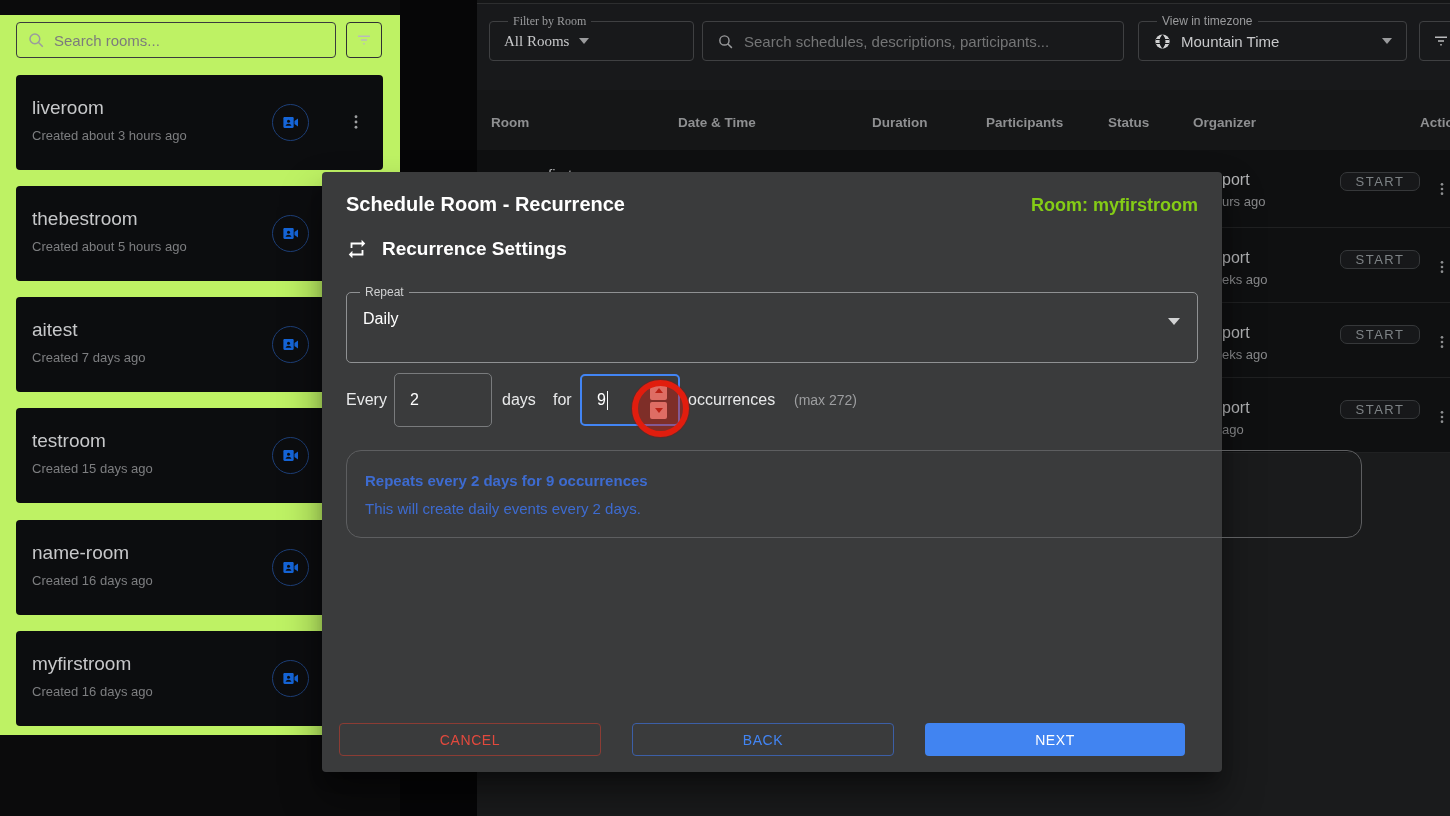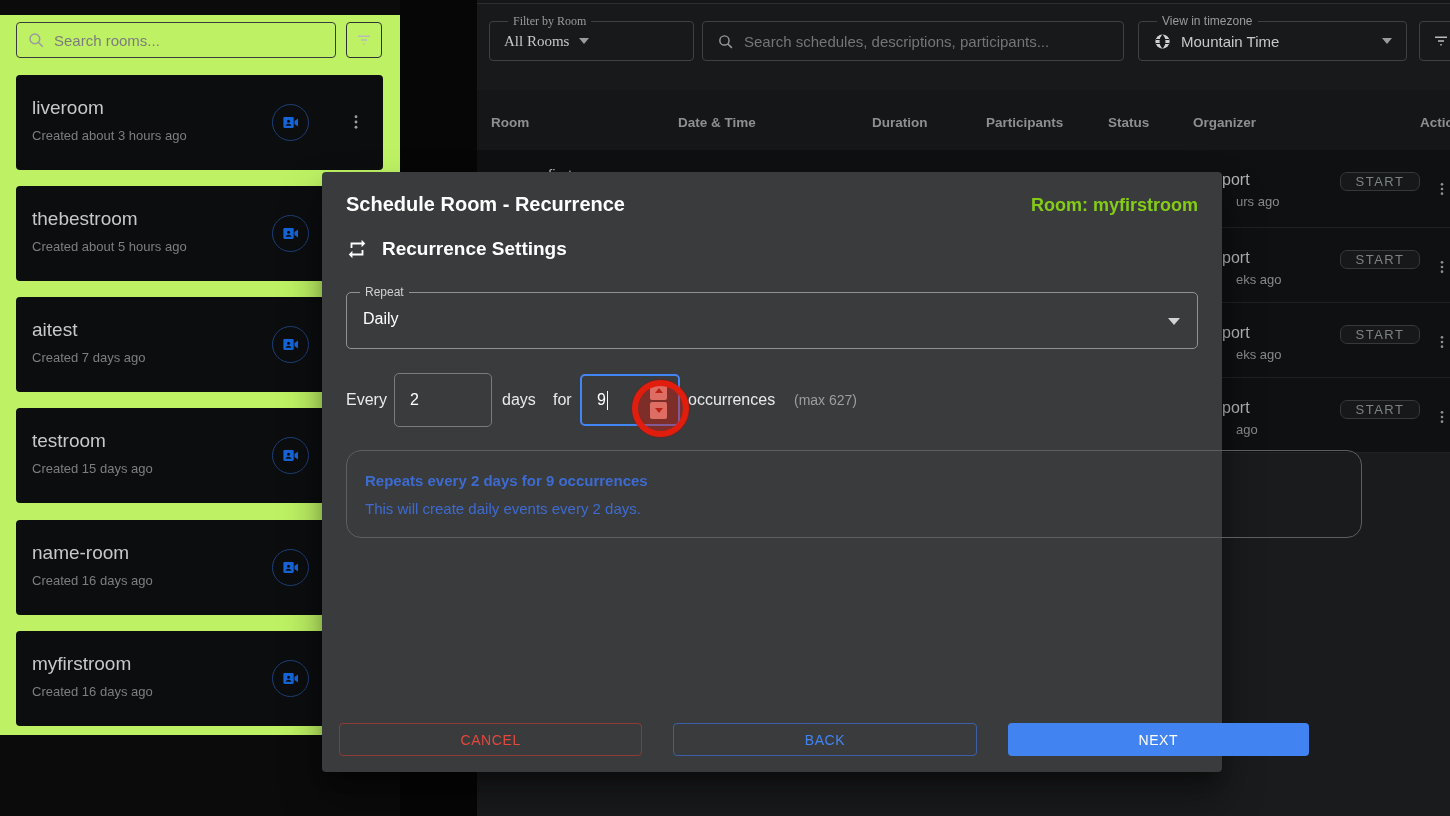--- a/index.html
+++ b/index.html
@@ -36,36 +36,36 @@
   .dd-arrow{width:0;height:0;border-left:5px solid transparent;border-right:5px solid transparent;
             border-top:6px solid #9a9b9d;}
   .flexrow{display:flex;align-items:center;gap:10px;height:100%;padding:0 14px;}
 
   
   .thead-cell{position:absolute;top:115px;font-size:13.5px;font-weight:600;color:#8e8f91;white-space:nowrap;}
   .thead-line{position:absolute;left:0;top:150px;width:973px;height:1px;background:#242526;}
   .rows{position:absolute;left:0;top:150px;width:973px;}
   .trow{position:absolute;left:0;width:973px;background:#0f1011;border-bottom:1px solid #202122;}
   .frag-name{position:absolute;left:745px;top:21px;font-size:16px;color:#b3b4b6;}
-  .frag-time{position:absolute;left:745px;top:44px;font-size:13px;color:#88898b;padding-left:14px;}
+  .frag-time{position:absolute;left:745px;top:44px;font-size:13px;color:#88898b;}
   .start-btn{position:absolute;left:863px;top:22px;width:80px;height:19px;border:1px solid #36383a;
              border-radius:7px;background:#17181a;color:#7e8386;font-size:13px;font-weight:500;
              letter-spacing:1.5px;display:flex;align-items:center;justify-content:center;}
   .row-kebab{position:absolute;left:955px;top:22px;width:20px;height:33px;display:flex;align-items:center;justify-content:center;}
   .room-sliver{position:absolute;left:71px;top:16px;font-size:15px;color:#b3b4b6;}
   .below-rows{position:absolute;left:0;top:453px;width:973px;height:363px;background:#1a1b1c;}
 
   
   .modal{position:absolute;left:322px;top:172px;width:900px;height:600px;background:#3a3b3c;
          border-radius:4px;box-shadow:0 11px 15px -7px rgba(0,0,0,.4),0 24px 38px 3px rgba(0,0,0,.35);}
   .modal-title{position:absolute;left:24px;top:21px;font-size:20px;font-weight:700;color:#fff;}
   .modal-room{position:absolute;right:24px;top:23px;font-size:18px;font-weight:700;color:#84cc16;}
   .section-head{position:absolute;left:24px;top:66px;display:flex;align-items:center;gap:14px;}
   .section-title{font-size:19px;font-weight:700;color:#fff;}
-  .repeat-select{position:absolute;left:24px;top:120px;width:852px;height:57px;border:1px solid #8f9193;
+  .repeat-select{position:absolute;left:24px;top:120px;width:852px;height:71px;border:1px solid #8f9193;
                  border-radius:5px;}
   .repeat-label{position:absolute;top:-8px;left:13px;background:#3a3b3c;padding:0 5px;font-size:12px;color:#cfd0d1;}
   .repeat-value{position:absolute;left:16px;top:17px;font-size:16px;color:#fff;}
   .repeat-arrow{position:absolute;right:17px;top:25px;width:0;height:0;border-left:6px solid transparent;
                 border-right:6px solid transparent;border-top:7px solid #d2d3d4;}
   .every-row{position:absolute;left:0;top:200px;width:900px;height:56px;}
   .inline-lbl{position:absolute;top:0;height:56px;line-height:56px;font-size:16px;color:#e9eaeb;}
   .num-input{position:absolute;top:1px;height:54px;border:1px solid #797b7d;border-radius:5px;}
   .num-input.focused{border:2px solid #4285f4;top:2px;height:52px;}
   .num-val{position:absolute;left:15px;top:0;height:100%;display:flex;align-items:center;font-size:16px;color:#fff;}
@@ -73,21 +73,21 @@
   .spinner{position:absolute;right:11px;top:6px;width:17px;height:37px;display:flex;flex-direction:column;gap:2px;}
   .spin-btn{flex:1;background:#dfa7a3;border-radius:2px;display:flex;align-items:center;justify-content:center;}
   .tri-up{width:0;height:0;border-left:4px solid transparent;border-right:4px solid transparent;border-bottom:5px solid #a1261c;}
   .tri-down{width:0;height:0;border-left:4px solid transparent;border-right:4px solid transparent;border-top:5px solid #a1261c;}
   .max-note{position:absolute;top:0;height:56px;line-height:56px;font-size:14px;color:#9d9ea0;}
   .click-annotation{position:absolute;left:310px;top:208px;width:57px;height:57px;border-radius:50%;
         border:6px solid #e11d0e;background:rgba(222,28,14,0.42);box-shadow:0 0 0 1px rgba(160,10,5,.35);}
   .info-box{position:absolute;left:24px;top:278px;width:1016px;height:88px;border:1px solid #5d5e60;border-radius:15px;}
   .info-line1{position:absolute;left:18px;top:21px;font-size:15px;font-weight:700;color:#3d6bd0;}
   .info-line2{position:absolute;left:18px;top:49px;font-size:15px;color:#3d6bd0;}
-  .btn-row{position:absolute;left:17px;top:551px;width:970px;height:33px;display:flex;gap:31px;}
+  .btn-row{position:absolute;left:17px;top:551px;width:846px;height:33px;display:flex;gap:31px;}
   .m-btn{flex:1;border-radius:4px;display:flex;align-items:center;justify-content:center;
          font-size:14px;font-weight:500;letter-spacing:.6px;}
   .btn-cancel{border:1px solid #8b3c34;color:#e2493d;}
   .btn-back{border:1px solid #3c5fa7;color:#4285f4;}
   .btn-next{background:#4184f1;color:#fff;}
   svg{display:block;}
 </style>
 </head>
 <body>
 
@@ -345,21 +345,21 @@
           <div class="spin-btn">
               <i class="tri-up"></i>
             </div>
           <div class="spin-btn">
               <i class="tri-down"></i>
             </div>
         </div>
       </div>
 
       <span class="inline-lbl" style="left:366px">occurrences</span>
-      <span class="max-note" style="left:472px">(max 627)</span>
+      <span class="max-note" style="left:472px">(max 272)</span>
     </div>
 
     <div class="click-annotation"></div>
 
     <div class="info-box">
       <div class="info-line1">Repeats every 2 days for 9 occurrences</div>
       <div class="info-line2">This will create daily events every 2 days.</div>
     </div>
 
     <div class="btn-row">

